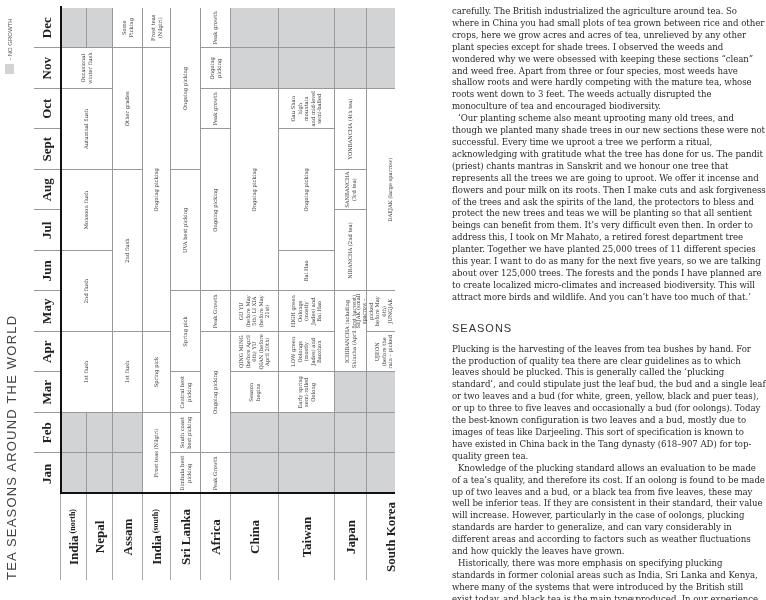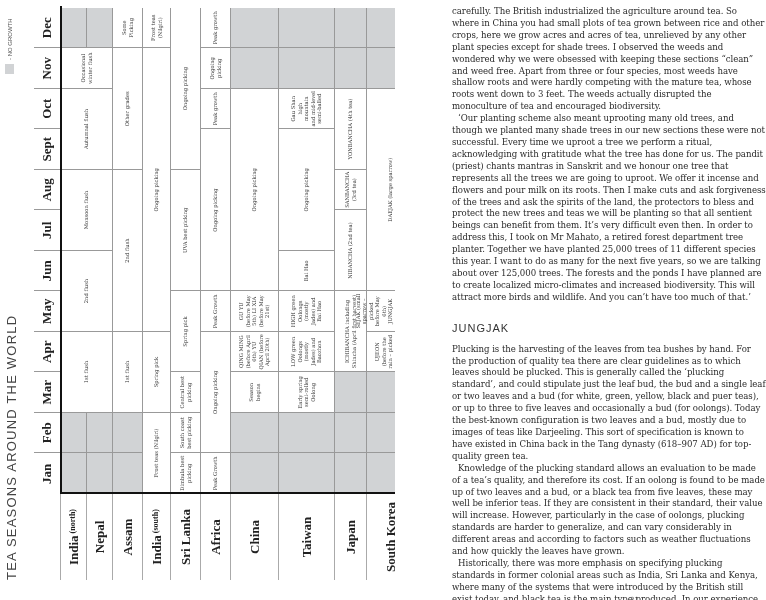--- a/index.html
+++ b/index.html
@@ -252,20 +252,20 @@
         <div class="bodyframe" style="left: 86px; top: 26px; width: 486px; height: 354px;"></div>
       </div>
   </div>
 </div>
 
 <div class="right-page">
   <div id="top-paras">
       <p class="para" style="white-space: normal;">carefully. The British industrialized the agriculture around tea. So where in China you had small plots of tea grown between rice and other crops, here we grow acres and acres of tea, unrelieved by any other plant species except for shade trees. I observed the weeds and wondered why we were obsessed with keeping these sections “clean” and weed free. Apart from three or four species, most weeds have shallow roots and were hardly competing with the mature tea, whose roots went down to 3 feet. The weeds actually disrupted the monoculture of tea and encouraged biodiversity.</p>
       <p class="para indent" style="white-space: normal;">‘Our planting scheme also meant uprooting many old trees, and though we planted many shade trees in our new sections these were not successful. Every time we uproot a tree we perform a ritual, acknowledging with gratitude what the tree has done for us. The pandit (priest) chants mantras in Sanskrit and we honour one tree that represents all the trees we are going to uproot. We offer it incense and flowers and pour milk on its roots. Then I make cuts and ask forgiveness of the trees and ask the spirits of the land, the protectors to bless and protect the new trees and teas we will be planting so that all sentient beings can benefit from them. It’s very difficult even then. In order to address this, I took on Mr Mahato, a retired forest department tree planter. Together we have planted 25,000 trees of 11 different species this year. I want to do as many for the next five years, so we are talking about over 125,000 trees. The forests and the ponds I have planned are to create localized micro-climates and increased biodiversity. This will attract more birds and wildlife. And you can’t have too much of that.’</p>
     </div>
-  <div class="section-heading">JUNGJAK</div>
+  <div class="section-heading">SEASONS</div>
   <div id="bottom-paras">
       <p class="para" style="white-space: normal;">Plucking is the harvesting of the leaves from tea bushes by hand. For the production of quality tea there are clear guidelines as to which leaves should be plucked. This is generally called the ‘plucking standard’, and could stipulate just the leaf bud, the bud and a single leaf or two leaves and a bud (for white, green, yellow, black and puer teas), or up to three to five leaves and occasionally a bud (for oolongs). Today the best-known configuration is two leaves and a bud, mostly due to images of teas like Darjeeling. This sort of specification is known to have existed in China back in the Tang dynasty (618–907 AD) for top-quality green tea.</p>
       <p class="para indent" style="white-space: normal;">Knowledge of the plucking standard allows an evaluation to be made of a tea’s quality, and therefore its cost. If an oolong is found to be made up of two leaves and a bud, or a black tea from five leaves, these may well be inferior teas. If they are consistent in their standard, their value will increase. However, particularly in the case of oolongs, plucking standards are harder to generalize, and can vary considerably in different areas and according to factors such as weather fluctuations and how quickly the leaves have grown.</p>
       <p class="para indent" style="white-space: normal;">Historically, there was more emphasis on specifying plucking standards in former colonial areas such as India, Sri Lanka and Kenya, where many of the systems that were introduced by the British still exist today, and black tea is the main type produced. In our experience of travelling around the tea fields,</p>
     </div>
 </div>
 <div class="pageno">31</div>
 
 </body></html>

